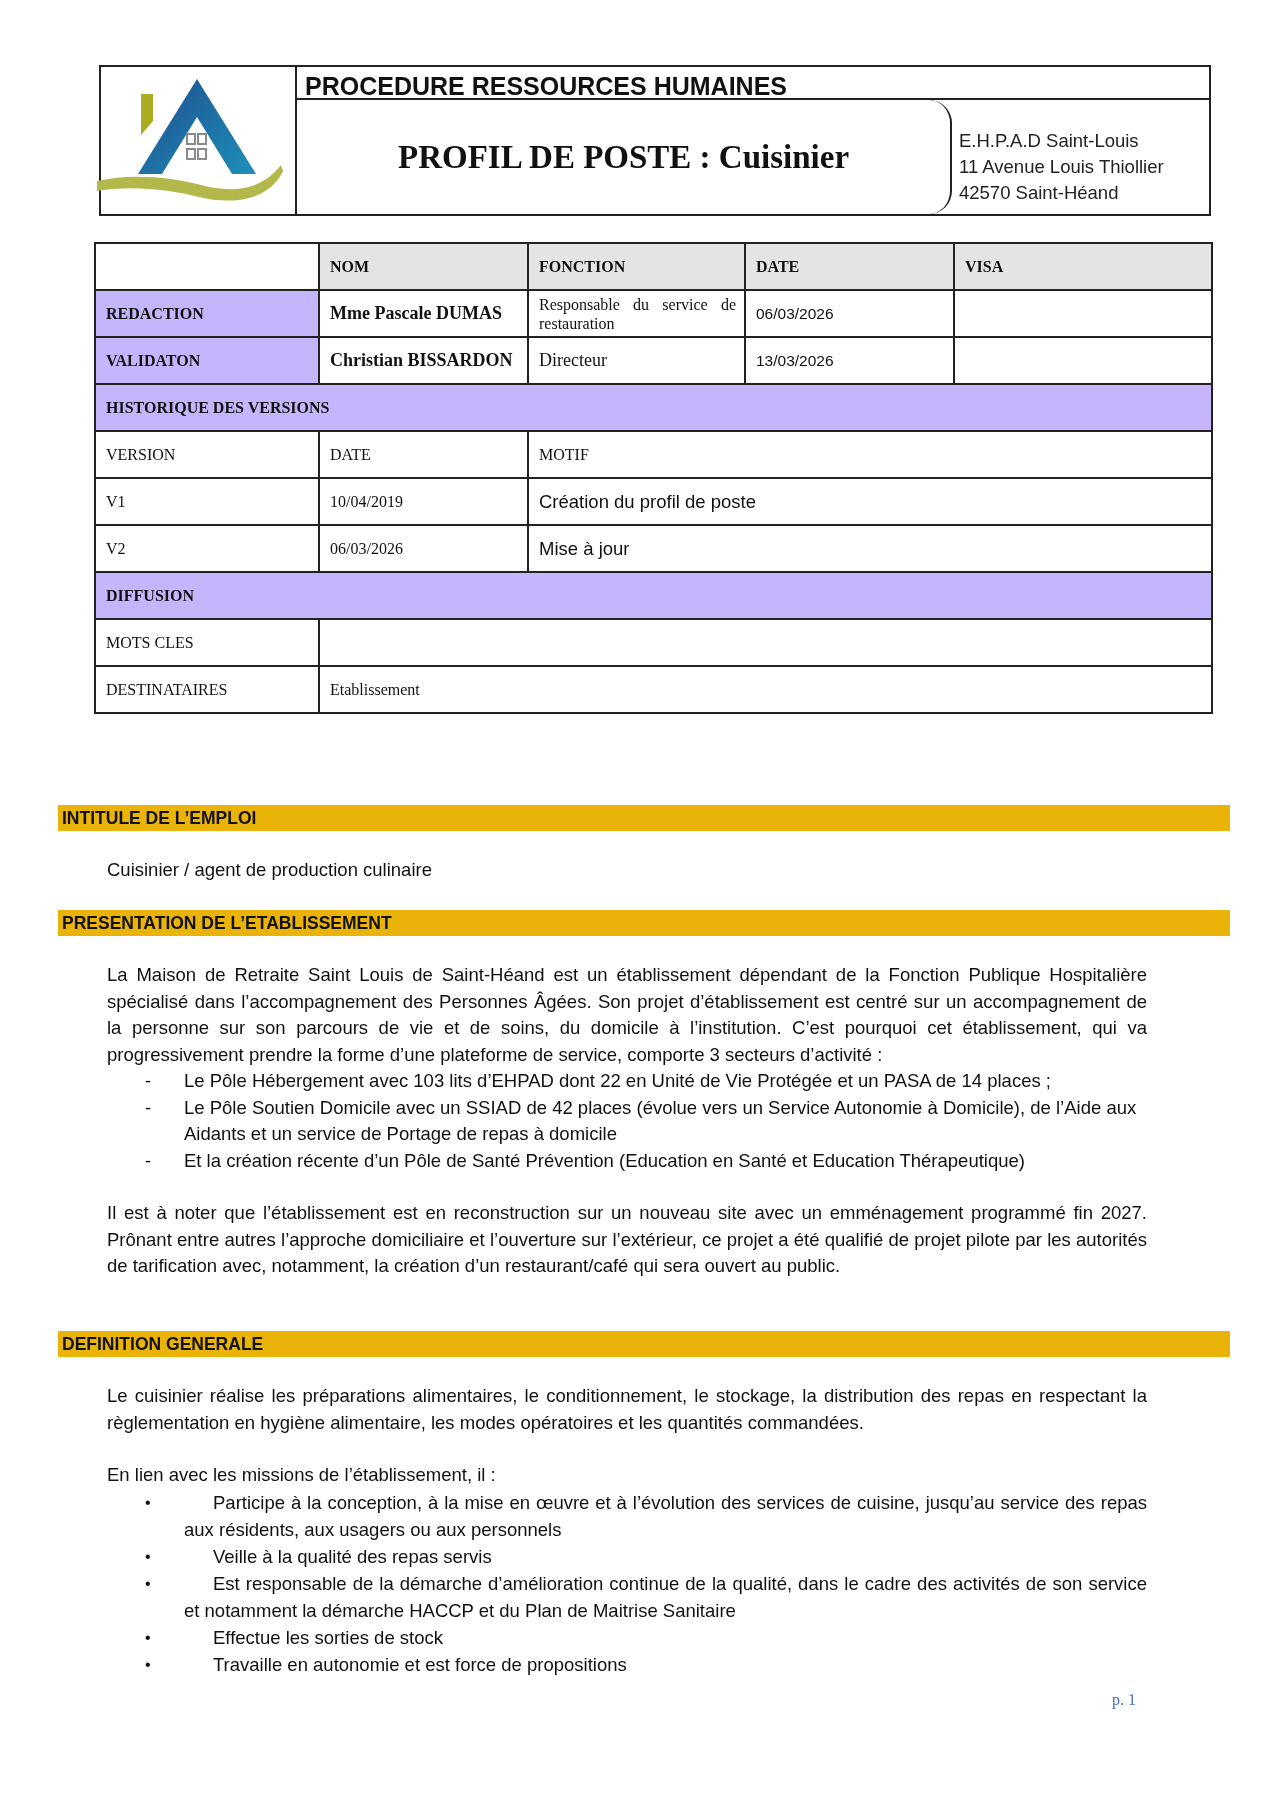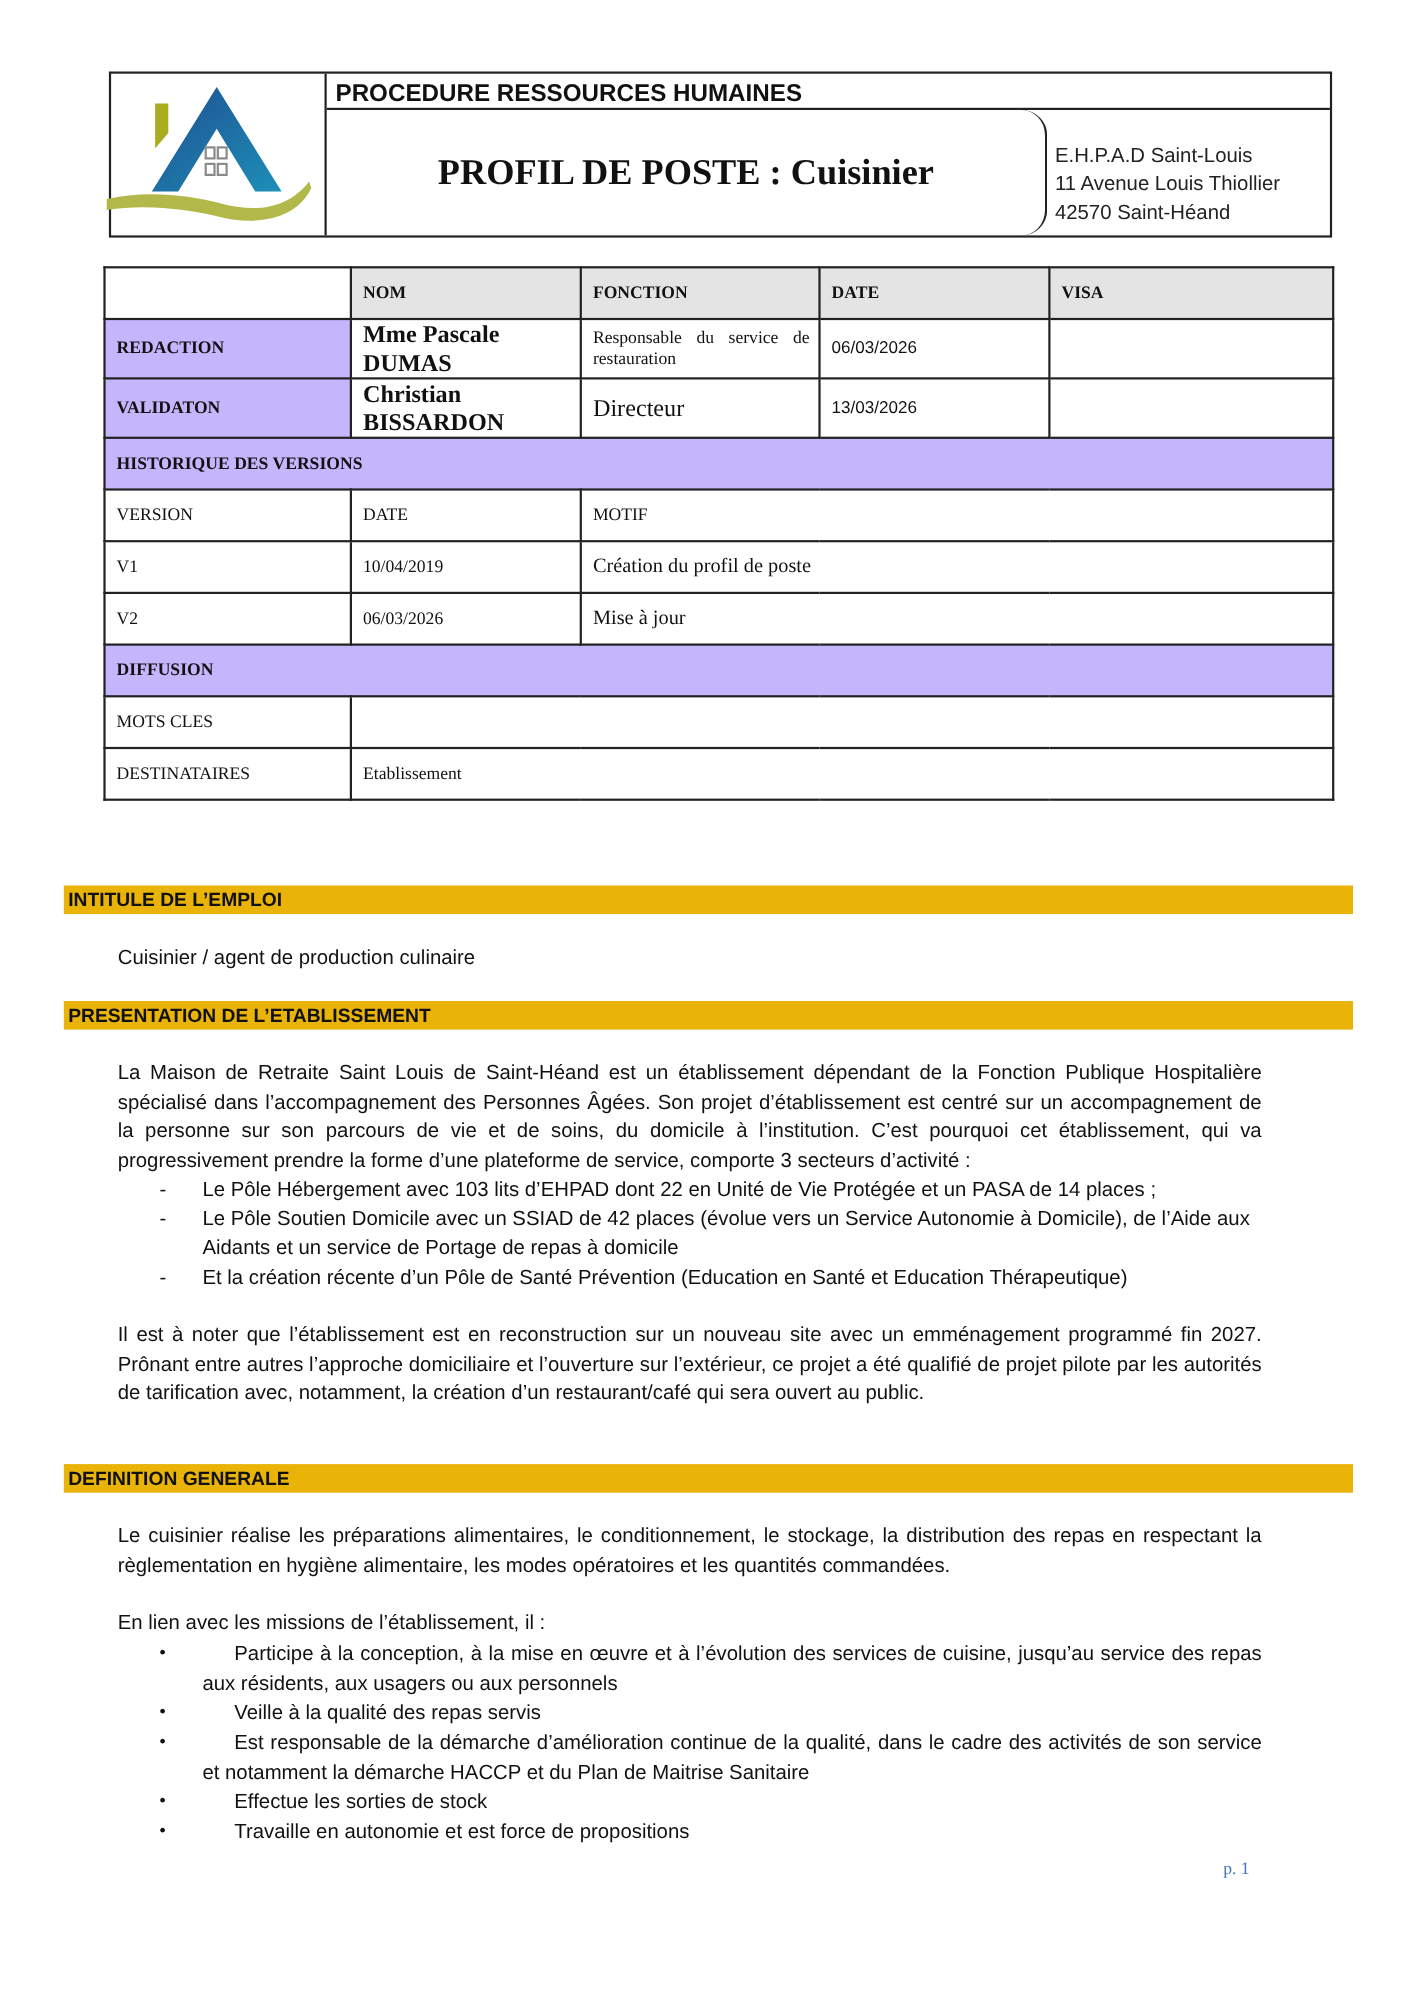--- a/index.html
+++ b/index.html
@@ -4,35 +4,35 @@
 <style>
   html, body { margin: 0; padding: 0; background: #ffffff; }
   body { width: 1280px; height: 1810px; position: relative; overflow: hidden; color: #111; }
   .serif { font-family: "Liberation Serif", "DejaVu Serif", serif; }
   .sans { font-family: "Liberation Sans", "DejaVu Sans", sans-serif; }
   .calibri { font-family: "Liberation Sans", "DejaVu Sans", sans-serif; }
 
   
   .hdr { position: absolute; left: 99px; top: 65px; width: 1112px; height: 151px; border: 2px solid #222; box-sizing: border-box; }
   .hdr .logo-cell { position: absolute; left: 0; top: 0; width: 196px; height: 100%; border-right: 2px solid #222; box-sizing: border-box; }
-  .hdr .proc { position: absolute; left: 196px; top: 0; right: 0; height: 33px; border-bottom: 2px solid #222; box-sizing: border-box; font-weight: bold; font-size: 22px; padding: 5px 0 0 8px; }
+  .hdr .proc { position: absolute; left: 196px; top: 0; right: 0; height: 33px; border-bottom: 2px solid #222; box-sizing: border-box; font-weight: bold; font-size: 25px; padding: 5px 0 0 8px; }
   .hdr .title { position: absolute; left: 196px; top: 33px; width: 655px; bottom: 0; border-right: 2px solid #222; box-sizing: border-box; display: flex; align-items: center; justify-content: center; font-weight: bold; font-size: 33px; border-radius: 23px; }
   .hdr .addr { position: absolute; left: 851px; top: 33px; right: 0; bottom: 0; padding: 28px 0 0 7px; font-size: 18.5px; line-height: 26px; color: #222; }
   .logo-svg { position: absolute; left: -10px; top: 6px; }
 
   
   table.main { position: absolute; left: 94px; top: 242px; width: 1117px; border-collapse: collapse; table-layout: fixed; }
   table.main td { border: 2px solid #222; height: 47px; padding: 0 10px; box-sizing: border-box; vertical-align: middle; font-size: 16px; }
   table.main .gh { background: #e4e4e4; font-weight: bold; }
   table.main .gs { background: #c4b5fd; font-weight: bold; }
   table.main .b { font-weight: bold; }
-  table.main .small { font-size: 22px; margin-left: 15px; }
+  table.main .small { font-size: 18px; margin-left: 15px; }
   table.main .fn { font-size: 16px; line-height: 19px; text-align: justify; text-align-last: left; padding-right: 8px; }
   table.main .cal { font-family: "Liberation Sans", "DejaVu Sans", sans-serif; font-size: 15.5px; }
-  table.main .cal2 { font-family: Liberation Serif, serif; font-size: 18.5px; }
+  table.main .cal2 { font-family: Liberation Sans, sans-serif; font-size: 18.5px; }
 
   
   .sec-bar { position: absolute; left: 58px; width: 1172px; height: 26px; background: #eab308; font-weight: bold; font-size: 17.5px; line-height: 27px; padding-left: 4px; box-sizing: border-box; color: #111; }
   .para { position: absolute; left: 107px; width: 1040px; font-size: 18.5px; line-height: 26.5px; text-align: justify; color: #111; }
   .para.nj { text-align: left; }
   .dash-list { position: absolute; left: 107px; width: 1040px; font-size: 18.5px; line-height: 26.5px; margin: 0; padding: 0; list-style: none; }
   .dash-list li { position: relative; padding-left: 77px; }
   .dash-list li .mk { position: absolute; left: 38px; top: 0; }
   .bul-list { position: absolute; left: 107px; width: 1040px; font-size: 18.5px; line-height: 27px; margin: 0; padding: 0; list-style: none; }
   .bul-list li { position: relative; padding-left: 77px; text-indent: 29px; text-align: justify; }

